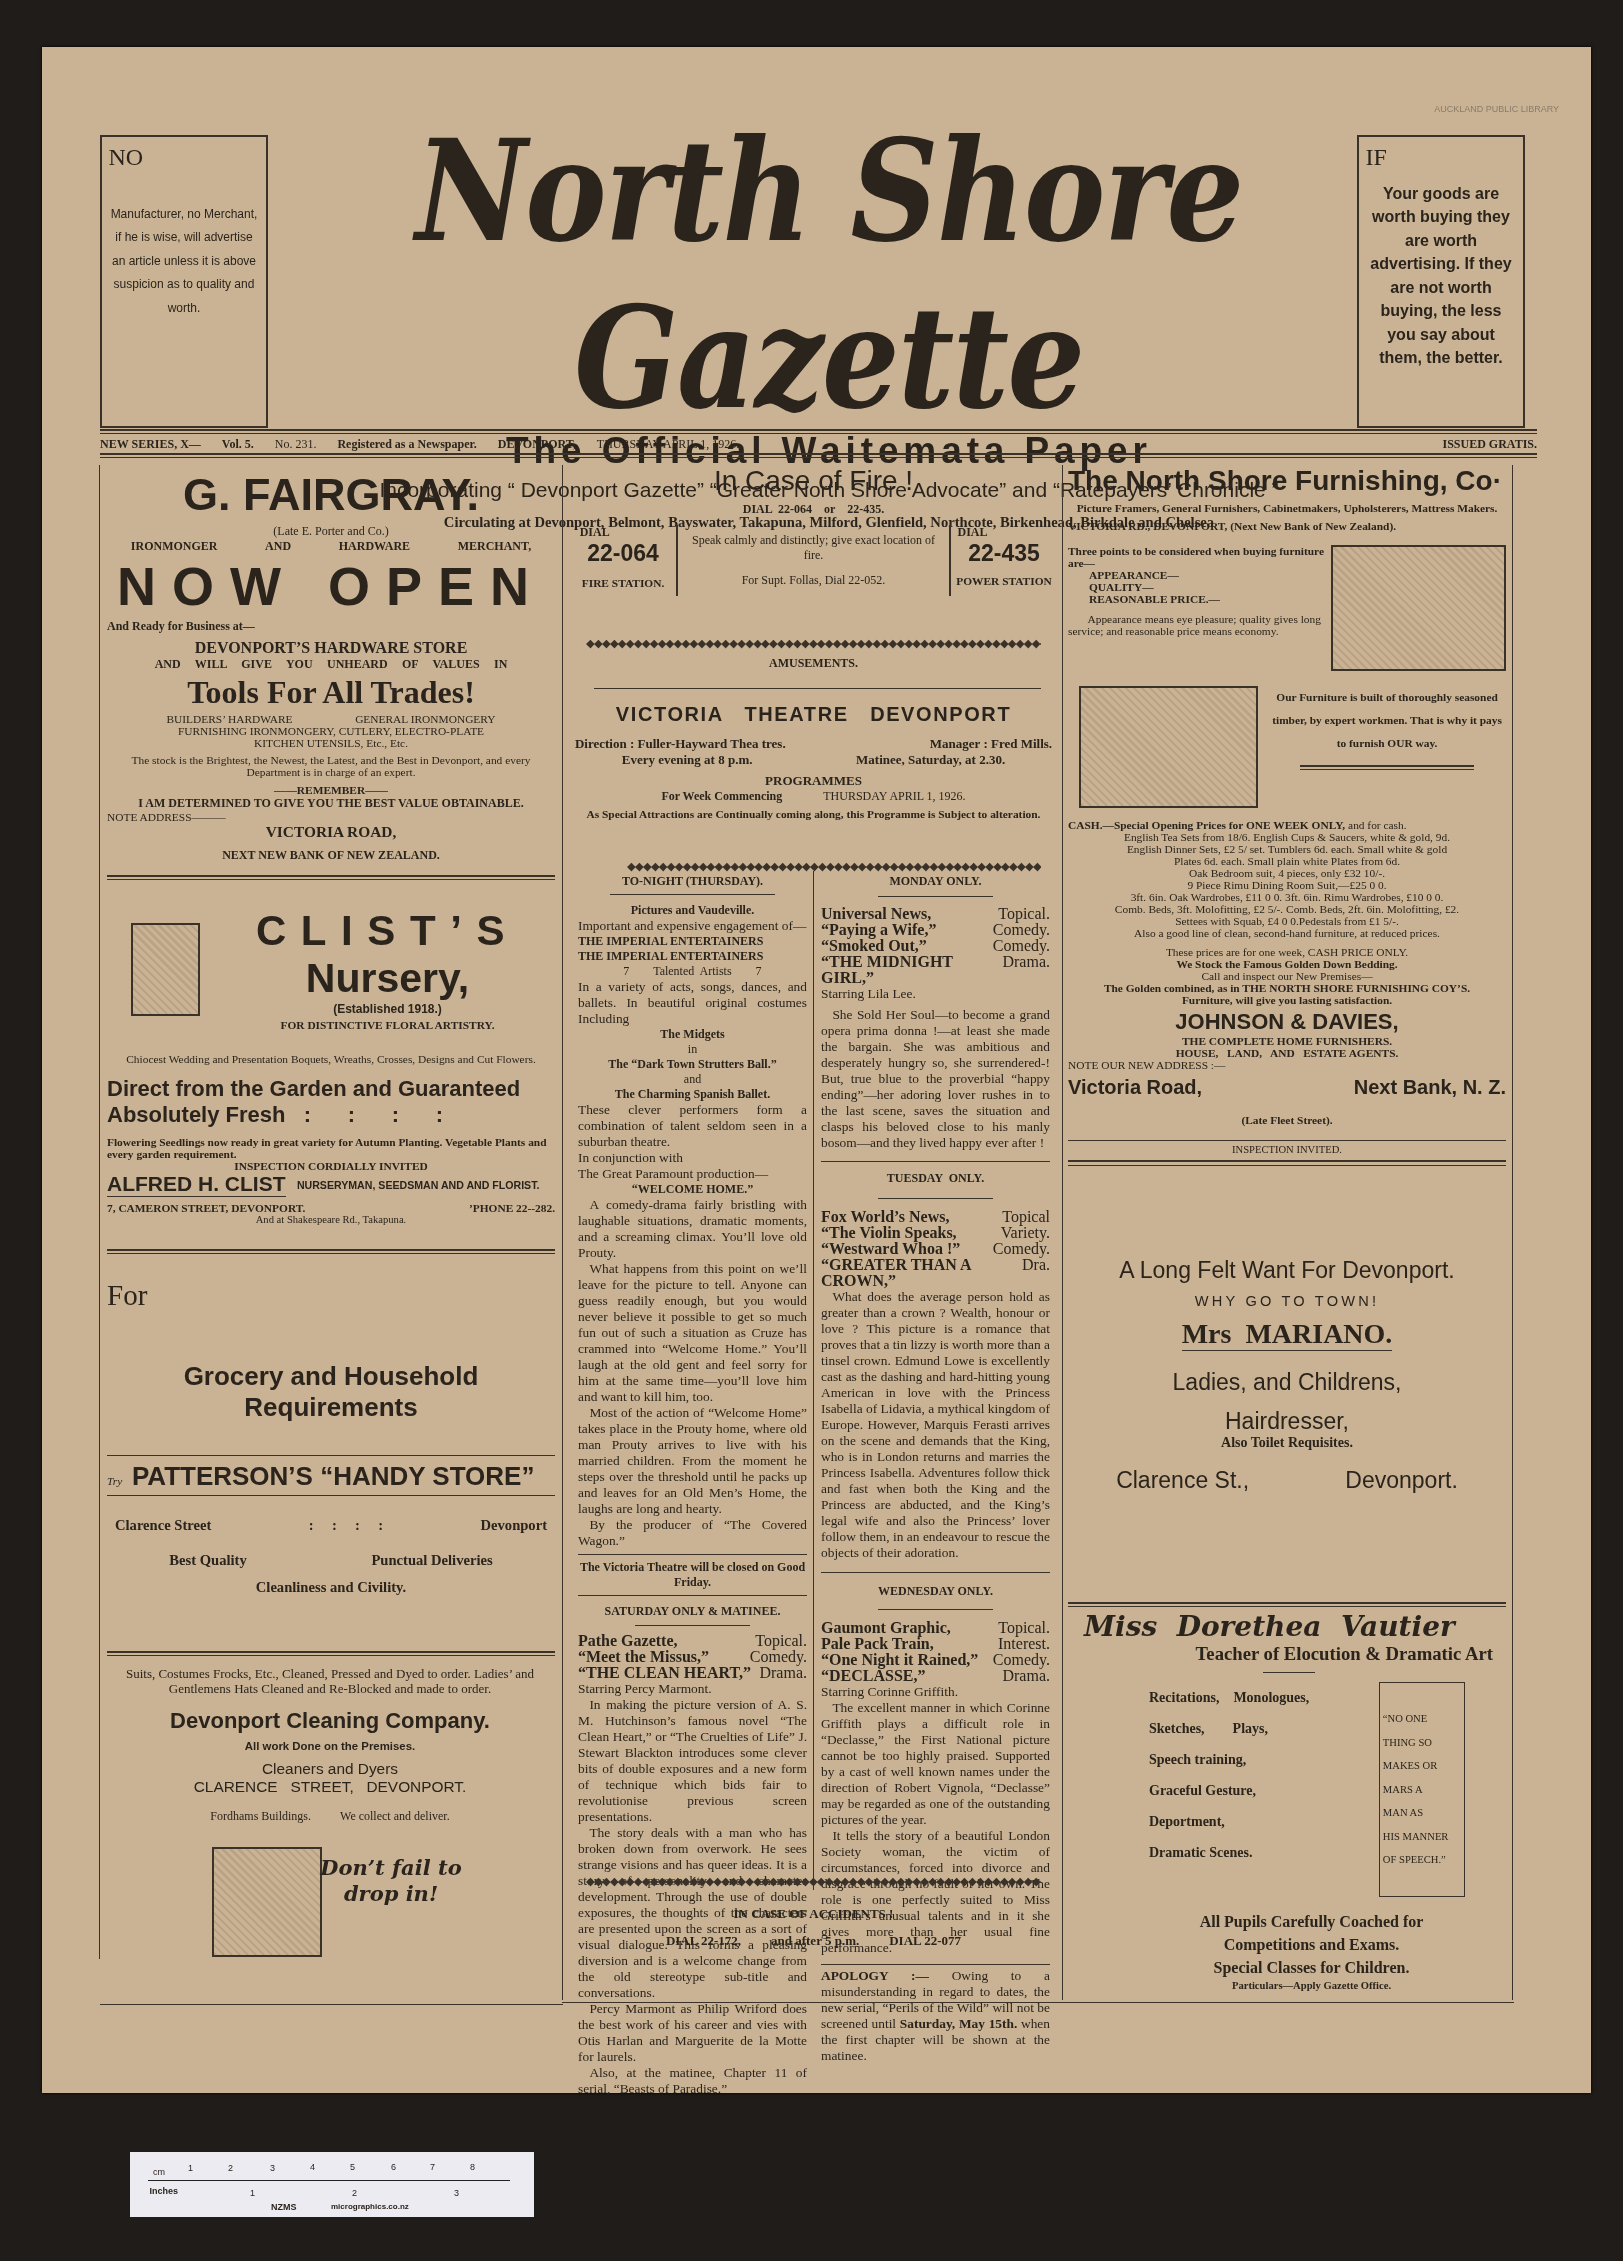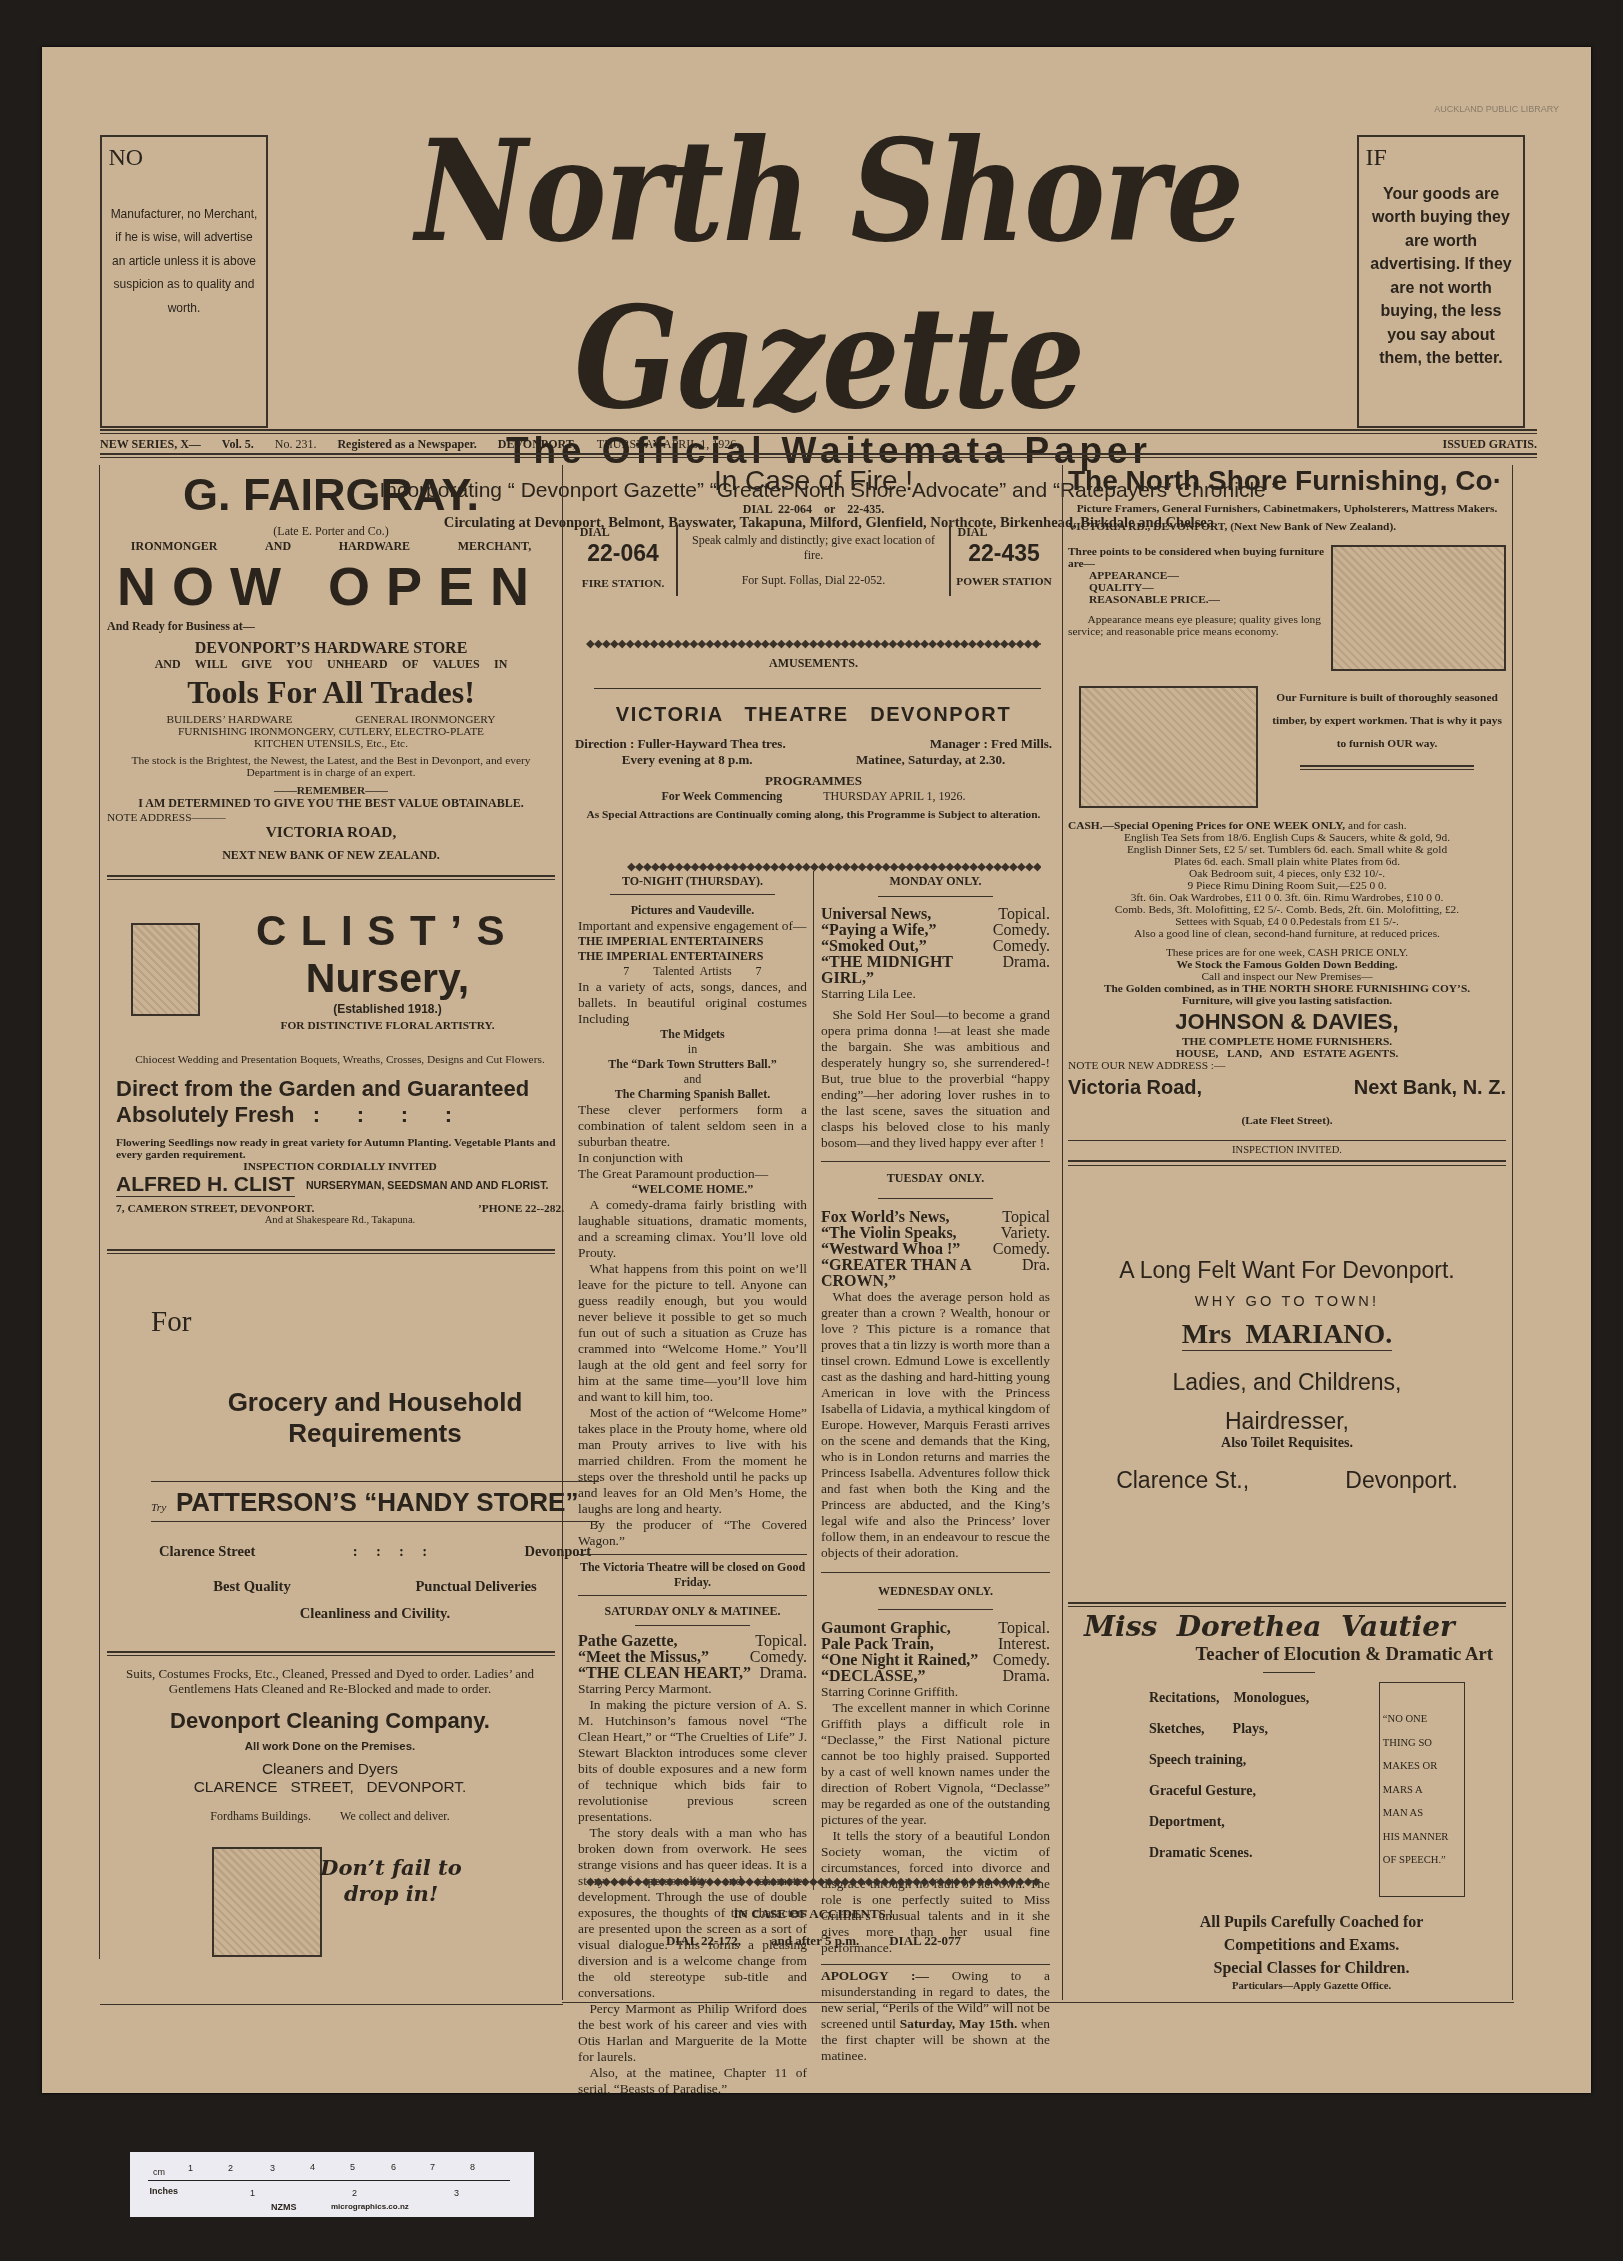--- a/index.html
+++ b/index.html
@@ -91,40 +91,40 @@
   <div class="abs rule2" style="left:65px;top:828px;width:448px;"></div>
 
   <div class="abs" style="left:65px;top:844px;width:448px;">
     <div class="illus abs" style="left:24px;top:32px;width:65px;height:89px;"></div>
     <div class="abs c" style="left:114px;top:16px;width:333px;">
       <div class="sans b" style="font-size:42px;letter-spacing:14.6px;">CLIST’S</div>
       <div class="sans b" style="font-size:41px;">Nursery,</div>
       <div class="sans b" style="font-size:12px;">(Established 1918.)</div>
       <div class="b" style="font-size:11.4px;margin-top:3.2px;">FOR DISTINCTIVE FLORAL ARTISTRY.</div>
     </div>
-    <div class="abs c" style="left:9px;top:162px;width:448px;">
+    <div class="abs c" style="left:0;top:162px;width:448px;">
       <div style="font-size:11.4px;">Chiocest Wedding and Presentation Boquets, Wreaths, Crosses, Designs and Cut Flowers.</div>
       <div class="cond b" style="font-size:22px;text-align:left;margin-top:11.4px;">Direct from the Garden and Guaranteed</div>
       <div class="cond b" style="font-size:22px;text-align:left;white-space:pre;">Absolutely Fresh   :      :      :      :</div>
       <div class="b" style="font-size:11.4px;text-align:left;margin-top:8px;">Flowering Seedlings now ready in great variety for Autumn Planting. Vegetable Plants and every garden requirement.</div>
       <div class="b" style="font-size:11.4px;">INSPECTION CORDIALLY INVITED</div>
       <div style="display:flex;align-items:center;gap:11.4px;">
         <span class="cond b" style="font-size:21px;border-bottom:1.6px solid #3a3128;">ALFRED H. CLIST</span>
         <span class="b sans" style="font-size:10.6px;">NURSERYMAN, SEEDSMAN AND AND FLORIST.</span>
       </div>
       <div style="display:flex;justify-content:space-between;margin-top:4.9px;">
         <span class="b" style="font-size:11.4px;">7, CAMERON STREET, DEVONPORT.</span>
         <span class="b" style="font-size:11.4px;">’PHONE 22--282.</span>
       </div>
       <div style="font-size:10.6px;">And at Shakespeare Rd., Takapuna.</div>
     </div>
   </div>
   <div class="abs rule2" style="left:65px;top:1202px;width:448px;"></div>
 
-  <div class="abs" style="left:65px;top:1258px;width:448px;margin-left:44px;">
+  <div class="abs" style="left:65px;top:1232px;width:448px;">
     <div style="font-size:29px;">For</div>
     <div class="cond b c" style="font-size:26px;margin-top:49px;">Grocery and Household Requirements</div>
     <div class="rule1" style="margin-top:32px;"></div>
     <div style="display:flex;align-items:baseline;gap:9.7px;margin-top:4.9px;border-bottom:1.6px solid #3a3128;padding-bottom:3.2px;">
       <span style="font-size:11.4px;font-style:italic;">Try</span>
       <span class="cond b" style="font-size:26px;">PATTERSON’S “HANDY STORE”</span>
     </div>
     <div style="display:flex;justify-content:space-between;margin:21px 8px 0;font-size:14.6px;" class="b">
       <span>Clarence Street</span>
       <span style="white-space:pre;">:     :     :     :</span>

